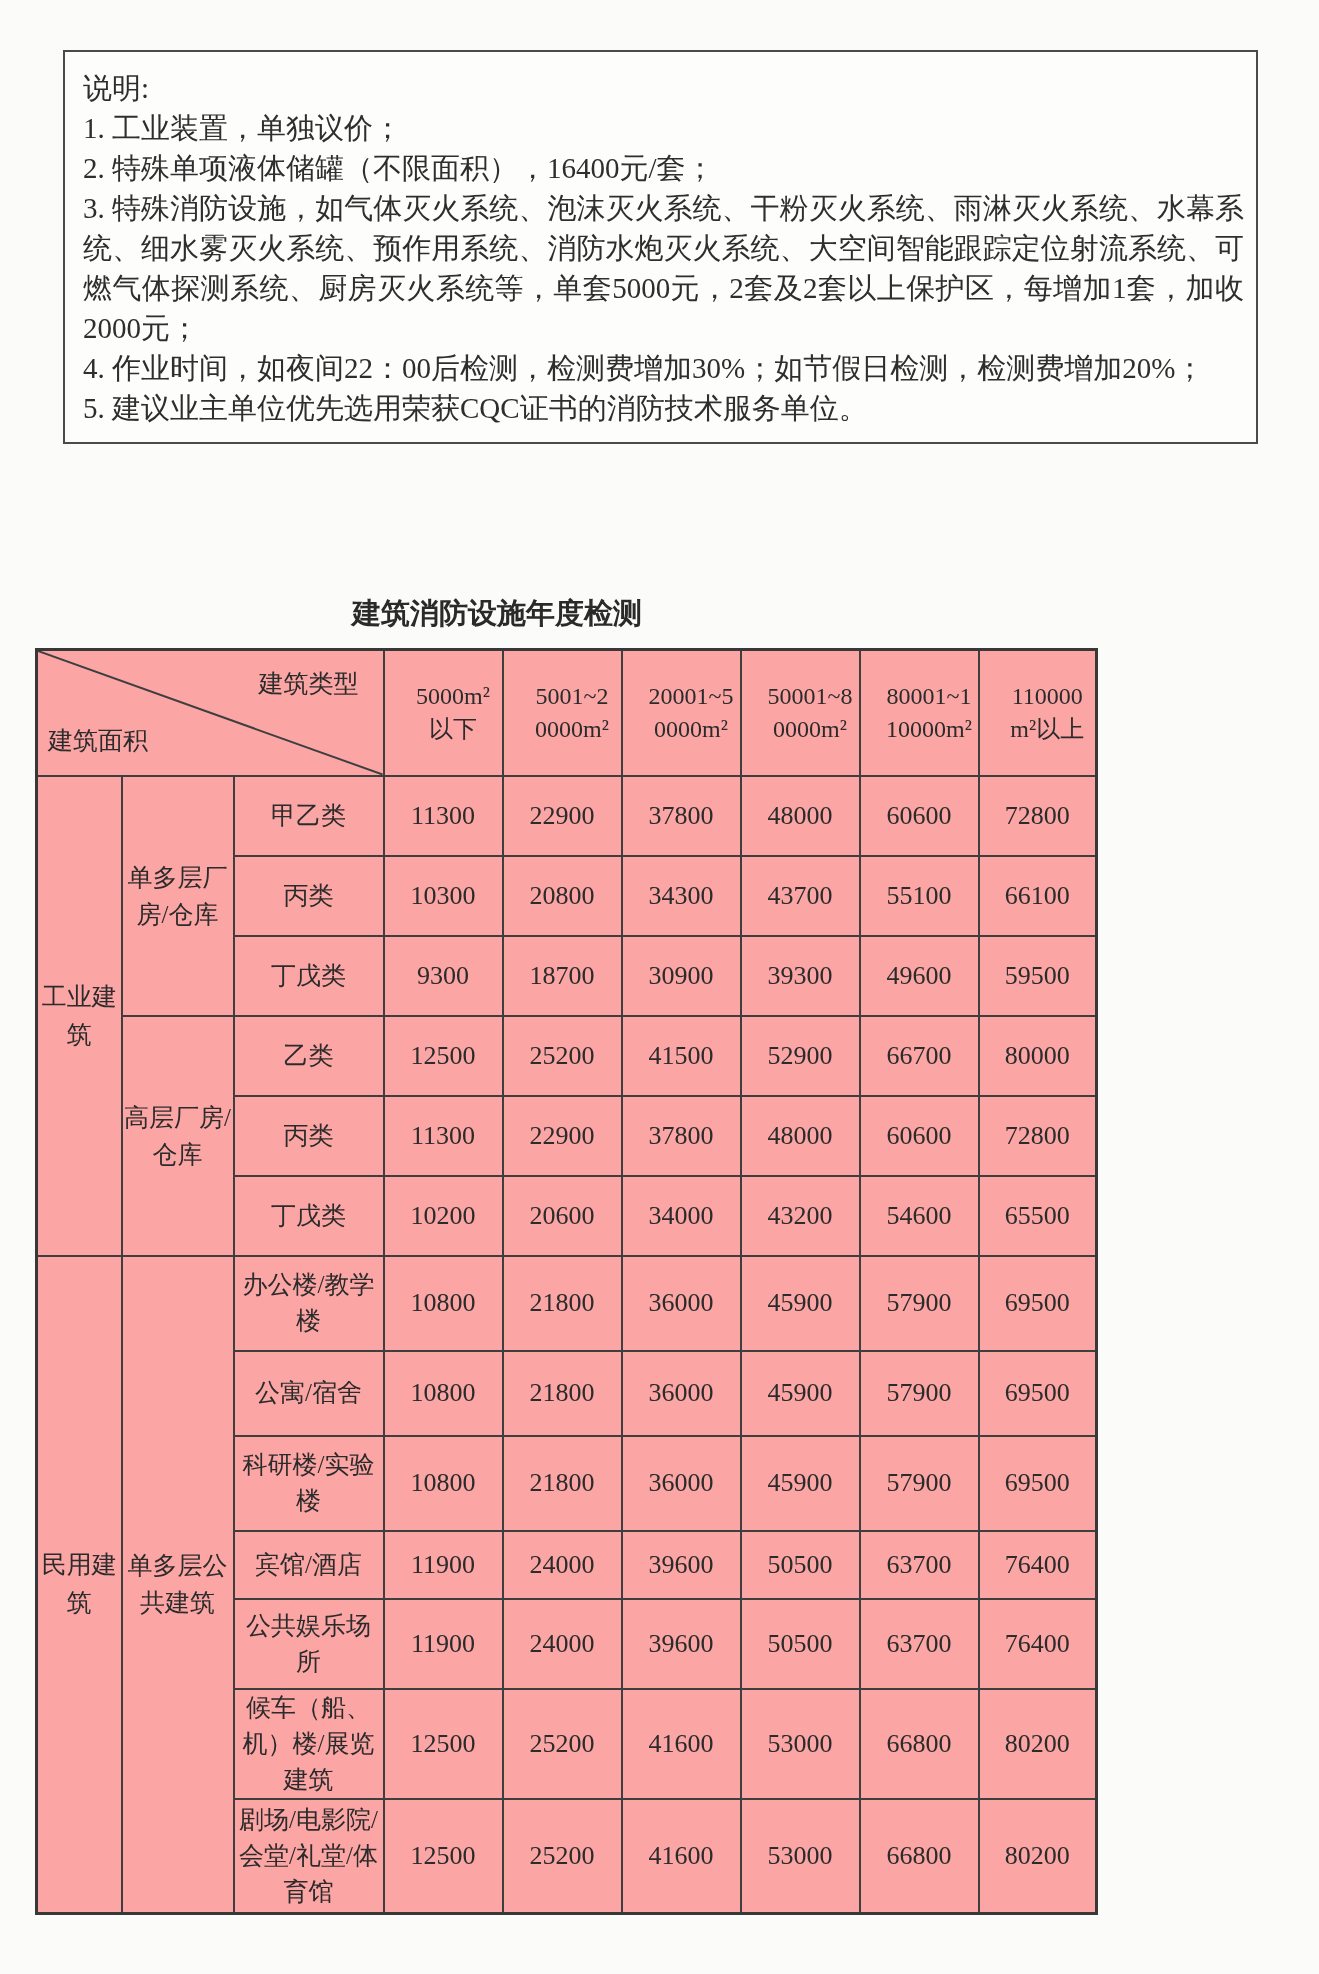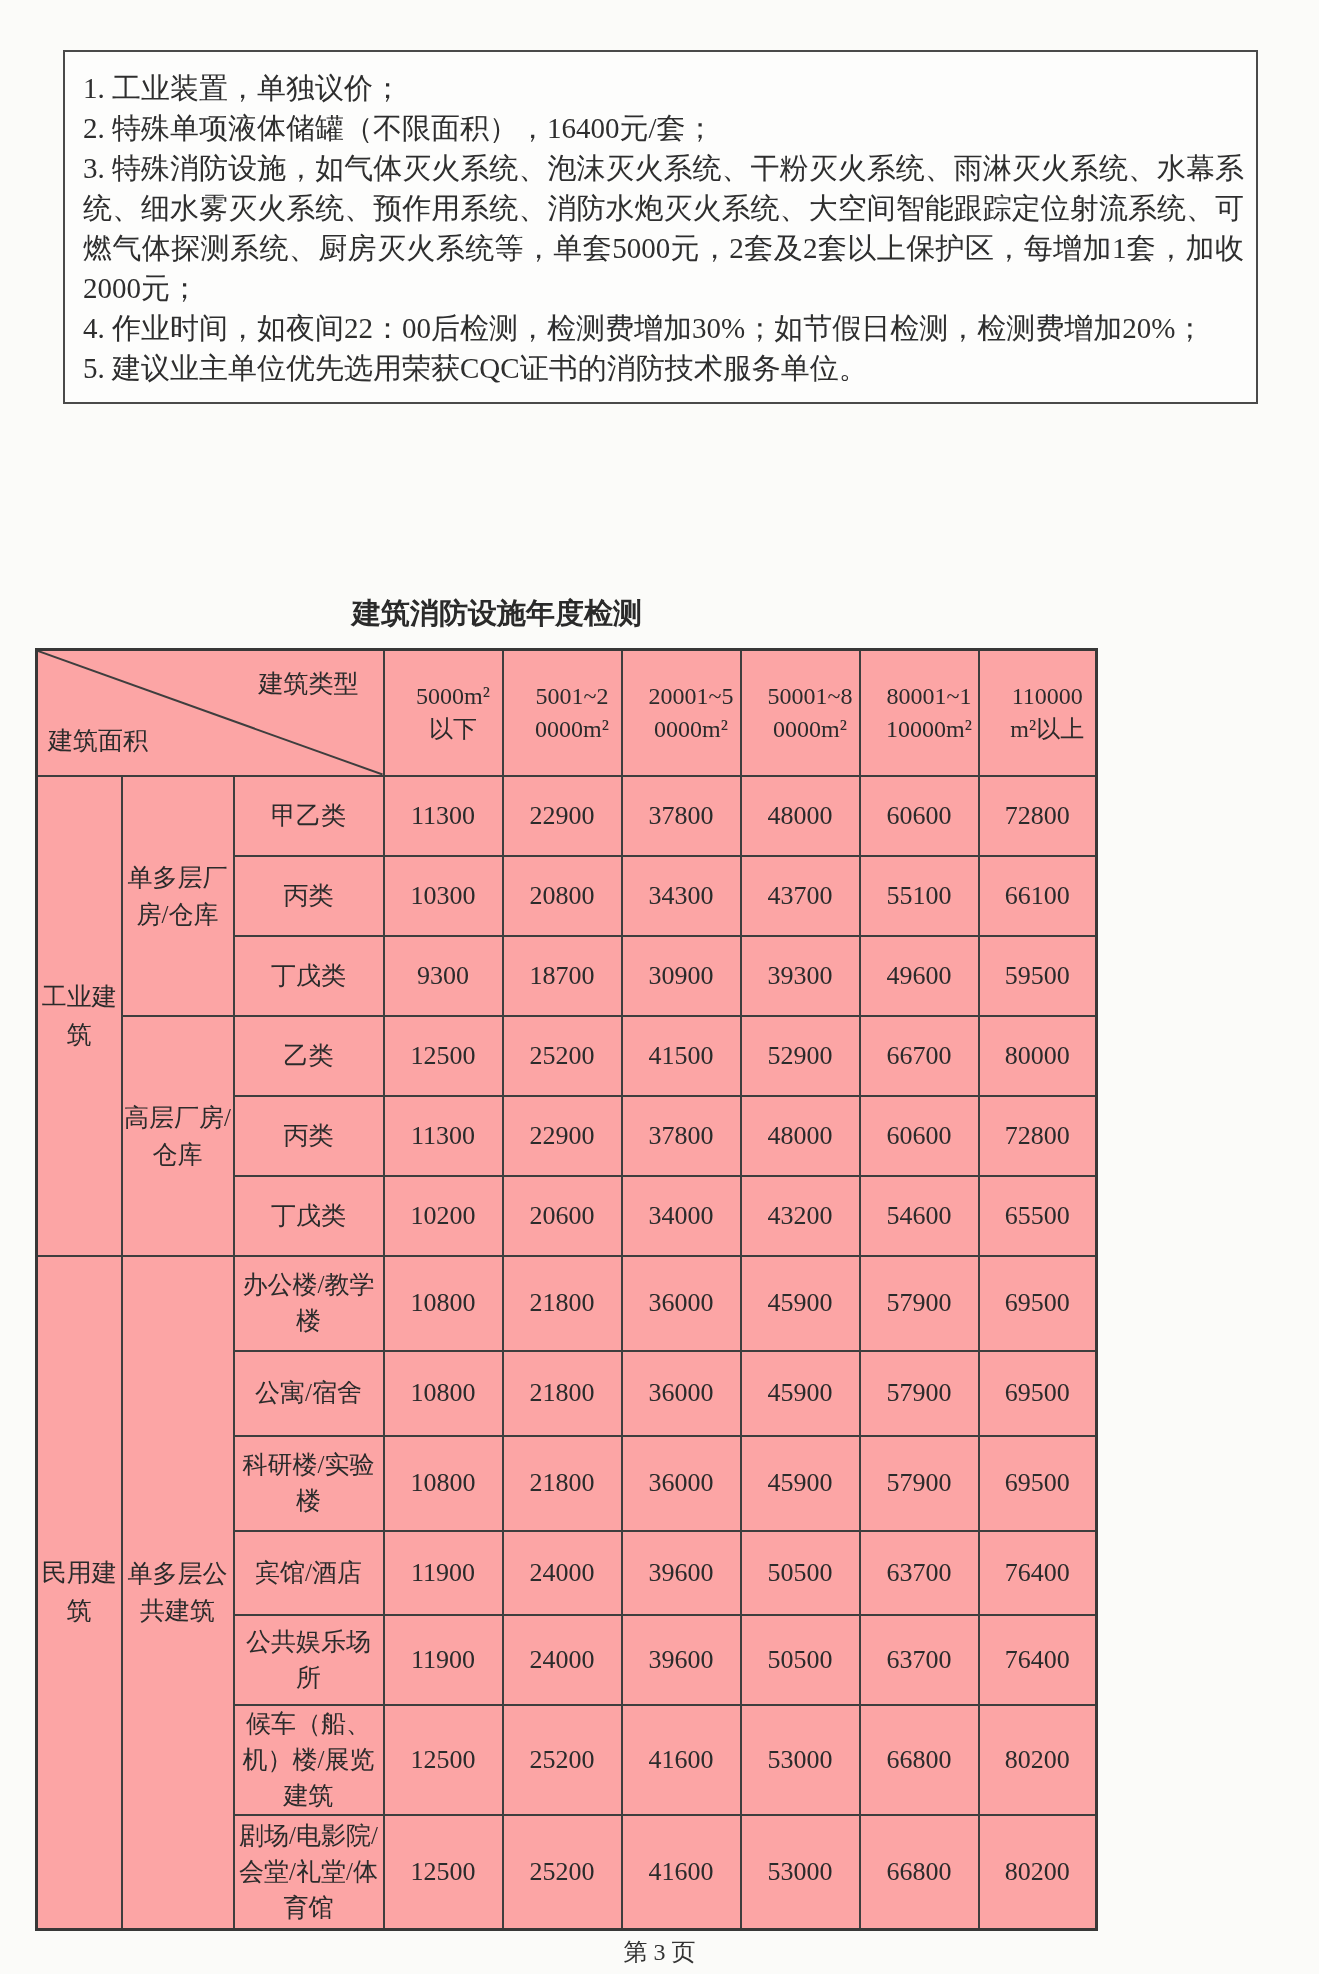--- a/index.html
+++ b/index.html
@@ -42,21 +42,21 @@
     border:3px solid #383838;
     background:#fca5a5;
   }
   table.fee td,table.fee th{
     border:2px solid #3e3e3e;
     text-align:center;vertical-align:middle;
     padding:0;font-weight:normal;
     overflow:hidden;
   }
   .hrow{height:126px;}
-  .h80{height:80px;}.h84{height:84px;padding-left:24px;}.h85{height:85px;}
+  .h80{height:80px;}.h84{height:68px;padding-left:24px;}.h85{height:85px;}
   .h90{height:90px;}.h95{height:95px;}.h110{height:110px;}.h115{height:115px;}
 
   th.corner{position:relative;padding:0;}
   .corner svg.diag{position:absolute;left:0;top:0;width:100%;height:100%;}
   .corner svg.diag line{stroke:#3e3e3e;stroke-width:2;}
   .corner-tr{position:absolute;top:16px;right:24px;font-size:25px;}
   .corner-bl{position:absolute;bottom:18px;left:10px;font-size:25px;}
 
   th.ah{font-size:24px;}
   th.ah .l1,th.ah .l2{display:block;line-height:33px;margin-left:20px;}
@@ -71,20 +71,21 @@
     position:absolute;left:0;top:1936px;width:1319px;
     text-align:center;font-size:24px;color:#333;
   }
 </style>
 </head>
 <body>
 
 <div class="page">
 
   <div class="notes-box">
+    <div class="note-line">说明:</div>
     <div class="note-line">1. 工业装置，单独议价；</div>
     <div class="note-line">2. 特殊单项液体储罐（不限面积），16400元/套；</div>
     <div class="note-line">3. 特殊消防设施，如气体灭火系统、泡沫灭火系统、干粉灭火系统、雨淋灭火系统、水幕系统、细水雾灭火系统、预作用系统、消防水炮灭火系统、大空间智能跟踪定位射流系统、可燃气体探测系统、厨房灭火系统等，单套5000元，2套及2套以上保护区，每增加1套，加收2000元；</div>
     <div class="note-line">4. 作业时间，如夜间22：00后检测，检测费增加30%；如节假日检测，检测费增加20%；</div>
     <div class="note-line">5. 建议业主单位优先选用荣获CQC证书的消防技术服务单位。</div>
   </div>
 
   <div class="table-title">建筑消防设施年度检测</div>
 
   <table class="fee">
@@ -254,15 +255,14 @@
       <td class="val">12500</td>
       <td class="val">25200</td>
       <td class="val">41600</td>
       <td class="val">53000</td>
       <td class="val">66800</td>
       <td class="val">80200</td>
     </tr>
   </tbody>
     </table>
 
-  <div class="footer">第 3 页</div>
 
 </div>
 
 </body></html>

